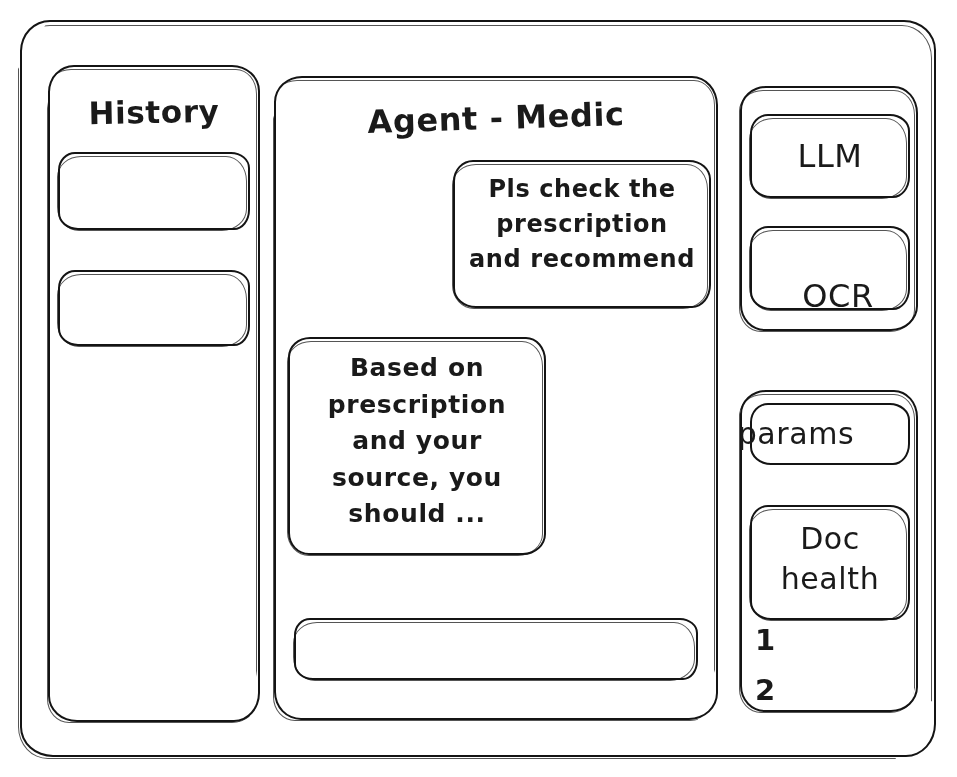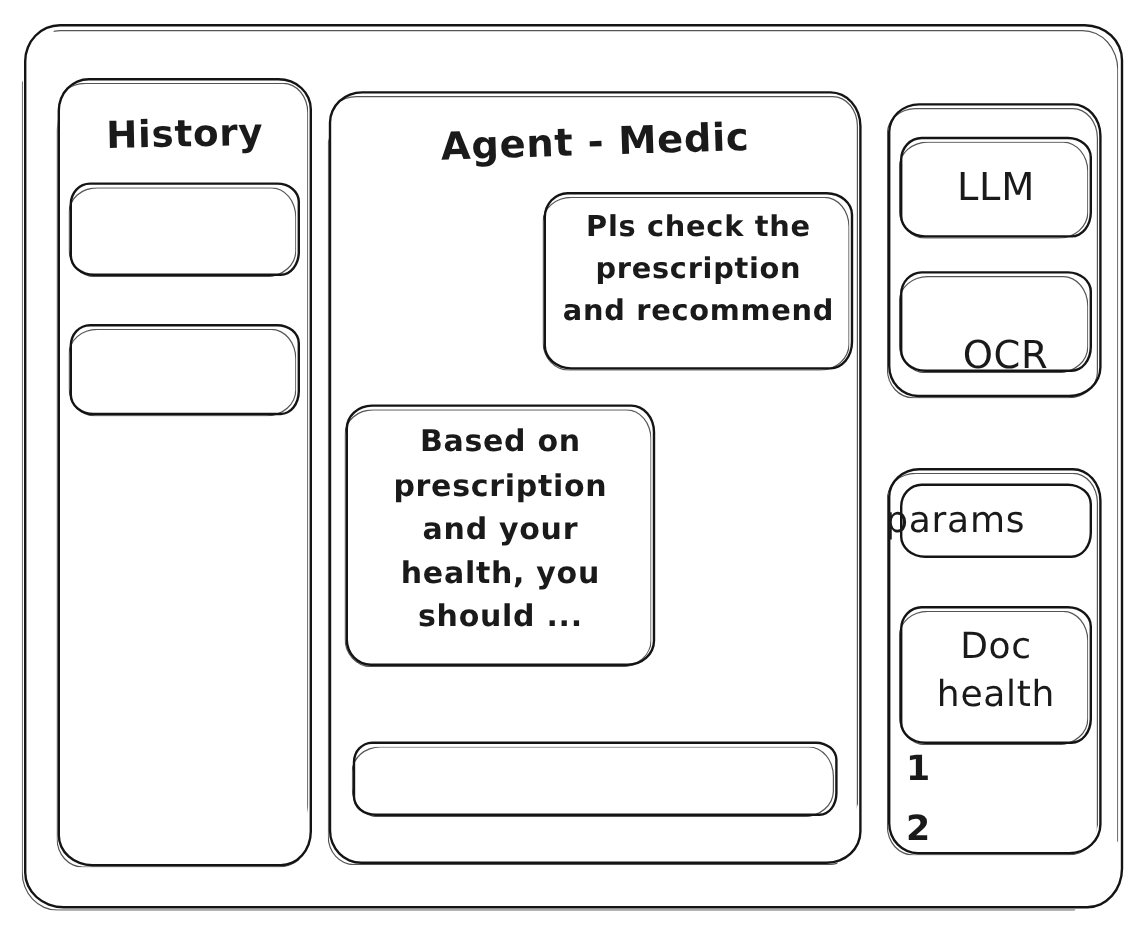--- a/index.html
+++ b/index.html
@@ -193,21 +193,21 @@
 
 <div class="sketch sk-box thin" id="user-bubble"></div>
 <div class="sk-label" id="user-bubble-text">Pls check the
 prescription
 and recommend</div>
 
 <div class="sketch sk-box thin" id="agent-bubble"></div>
 <div class="sk-label" id="agent-bubble-text">Based on
 prescription
 and your
-health, you
+source, you
 should ...</div>
 
 <div class="sketch sk-box thin" id="composer-input" title=""></div>
 
 <div class="sketch sk-box" id="tools-panel-top"></div>
 
 <div class="sketch sk-box thin tool-button" id="tool-llm"></div>
 <div class="sk-label tool-label" id="tool-llm-label">LLM</div>
 
 <div class="sketch sk-box thin tool-button" id="tool-ocr"></div>

